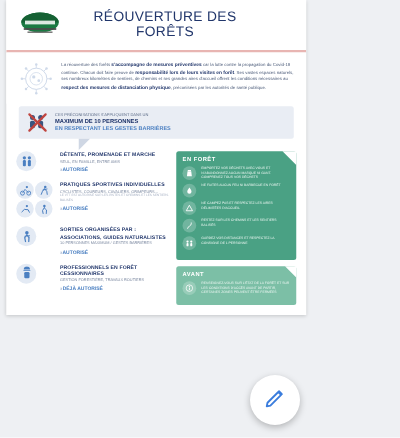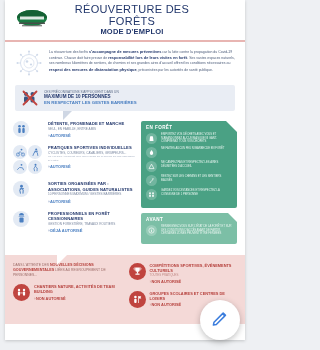--- a/index.html
+++ b/index.html
@@ -4,21 +4,21 @@
 <style>
   * { margin:0; padding:0; box-sizing:border-box; }
   html,body { width:250px; height:350px; }
   body {
     font-family:"Liberation Sans", sans-serif;
     background:#eef0f3;
     overflow:hidden;
     position:relative;
   }
   .page {
-    position:absolute; left:5px; top:0; width:240px; height:340px;
+    position:absolute; left:5px; top:0; width:240px; height:252px;
     background:#ffffff;
     box-shadow:0 1px 3px rgba(0,0,0,.18);
     overflow:hidden;
   }
 
   
   .header {
     height:42px; background:#ffffff;
     display:flex; align-items:center; padding:0 8px;
     border-bottom:2px solid #e8b5b2;
@@ -165,21 +165,20 @@
       <svg width="36" height="22" viewBox="0 0 36 22">
         <ellipse cx="18" cy="9" rx="15" ry="8" fill="#1b7a43"></ellipse>
         <path d="M3 9 a15 8 0 0 1 30 0 z" fill="#156134"></path>
         <rect x="6" y="7.5" width="24" height="3" fill="#ffffff" opacity=".85"></rect>
         <rect x="5" y="13.5" width="26" height="1.4" fill="#4a4a4a"></rect>
         <rect x="8" y="16.2" width="20" height="1.1" fill="#6a6a6a"></rect>
       </svg>
     </div>
     <div class="titles">
       <div class="t1">RÉOUVERTURE DES FORÊTS</div>
-      <div class="t2">MODE D'EMPLOI</div>
     </div>
   </div>
 
   <div class="intro">
     <div class="intro-ico">
       <svg width="28" height="28" viewBox="0 0 28 28">
         <circle cx="14" cy="14" r="8.5" fill="none" stroke="#9fb4d4" stroke-width=".8"></circle>
         <circle cx="14" cy="14" r="5" fill="none" stroke="#9fb4d4" stroke-width=".6"></circle>
         <g stroke="#9fb4d4" stroke-width=".7">
           <line x1="14" y1="5.5" x2="14" y2="2.5"></line>

